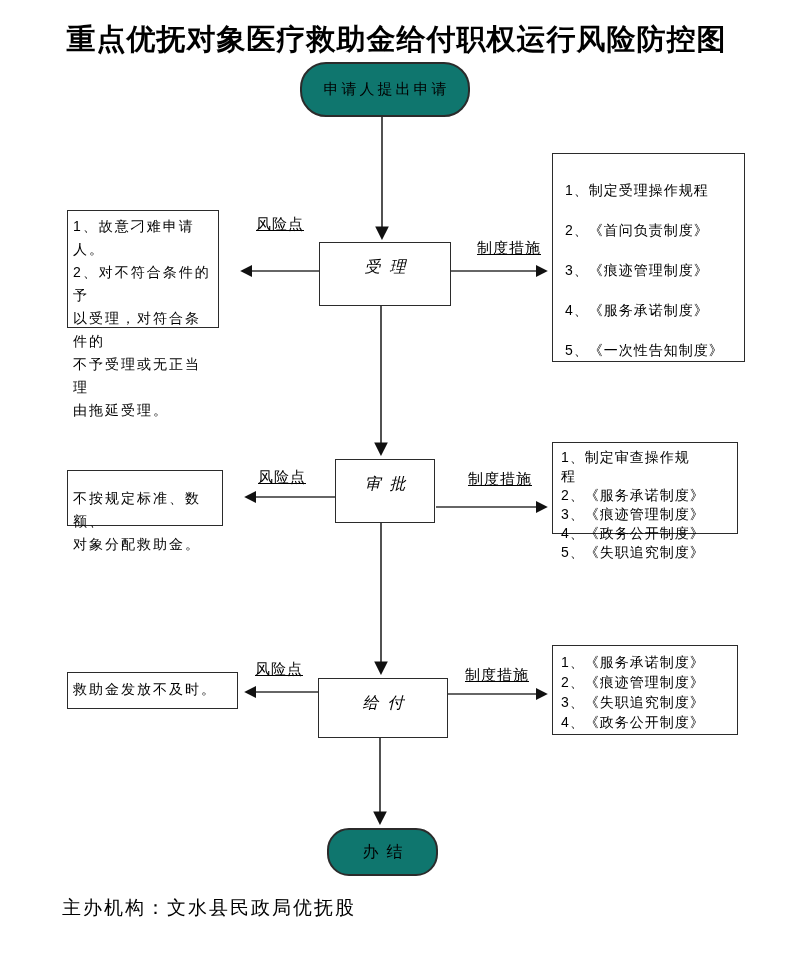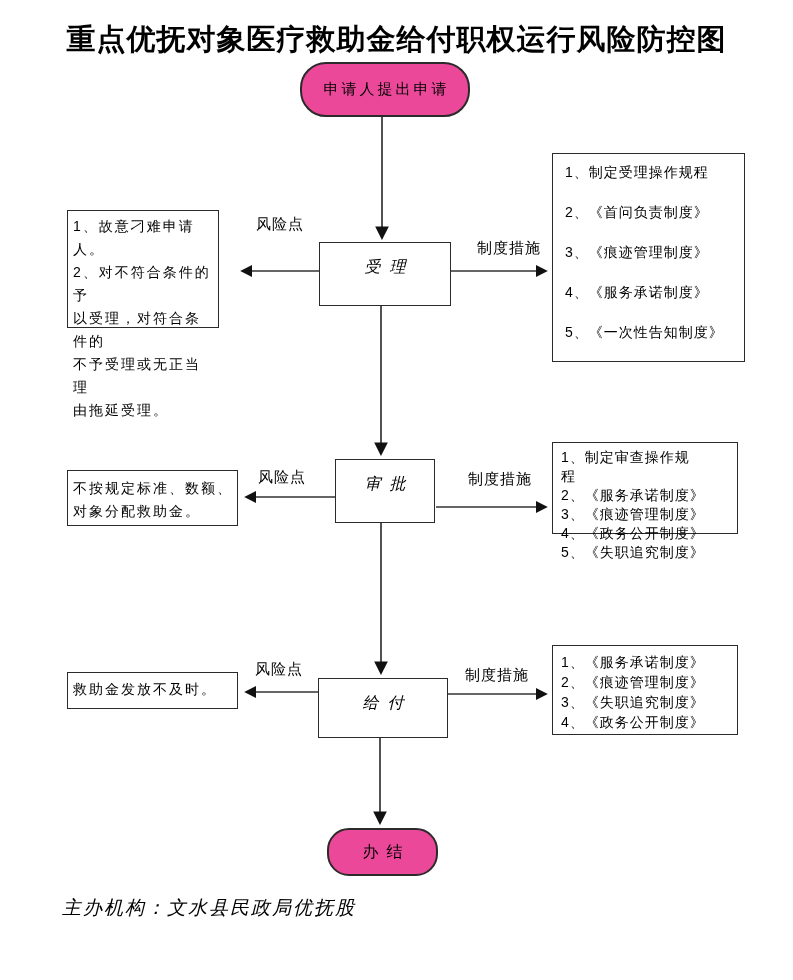--- a/index.html
+++ b/index.html
@@ -1,54 +1,54 @@
 <!DOCTYPE html>
 <html><head>
 <meta charset="utf-8">
 <style>
   html,body{margin:0;padding:0;background:#fff;}
   body{font-family:"Liberation Sans",sans-serif;color:#000;}
   .canvas{position:relative;width:793px;height:980px;background:#fff;overflow:hidden;}
   .arrows{position:absolute;left:0;top:0;width:793px;height:980px;pointer-events:none;}
   .title{position:absolute;left:0;top:20px;width:793px;margin:0;text-align:center;
          font-size:29px;font-weight:bold;letter-spacing:1px;}
-  .terminal{position:absolute;border:2px solid #2b2b2b;border-radius:26px;background:#ec4899;
+  .terminal{position:absolute;border:2px solid #2b2b2b;border-radius:26px;background:#0f766e;
             display:flex;align-items:center;justify-content:center;
             font-size:15px;letter-spacing:3px;text-indent:3px;}
   .start{left:300px;top:62px;width:166px;height:51px;}
   .end{left:327px;top:828px;width:107px;height:44px;border-radius:22px;font-size:16px;letter-spacing:8px;text-indent:8px;}
   .step{position:absolute;border:1.5px solid #2b2b2b;background:#fff;
         display:flex;align-items:flex-start;justify-content:center;
         font-size:16px;letter-spacing:9px;text-indent:9px;padding-top:14px;box-sizing:border-box;font-style:italic;}
   .step1{left:319px;top:242px;width:132px;height:64px;}
   .step2{left:335px;top:459px;width:100px;height:64px;}
   .step3{left:318px;top:678px;width:130px;height:60px;}
   .sidebox{position:absolute;border:1.5px solid #2b2b2b;background:#fff;box-sizing:border-box;}
   .risk{font-size:14px;letter-spacing:2px;line-height:23px;white-space:pre-line;padding:4px 3px 2px 5px;}
   .risk1{left:67px;top:210px;width:152px;height:118px;}
-  .risk2{left:67px;top:470px;width:171px;height:56px;padding-top:6px;}
+  .risk2{left:67px;top:470px;width:156px;height:56px;padding-top:16px;}
   .risk3{left:67px;top:672px;width:171px;height:37px;padding-top:5px;}
   .measure{font-size:14px;letter-spacing:1px;}
   .measure ul{list-style:none;margin:0;padding:0;}
   .measure li{white-space:pre-line;}
-  .measure1{left:552px;top:153px;width:193px;height:209px;padding:8px 4px 0 12px;}
+  .measure1{left:552px;top:153px;width:193px;height:209px;padding:26px 4px 0 12px;}
   .measure1 li{line-height:21px;margin-bottom:19px;}
   .measure2{left:552px;top:442px;width:186px;height:92px;padding:5px 4px 0 8px;}
   .measure2 li{line-height:19px;}
   .measure3{left:552px;top:645px;width:186px;height:90px;padding:6px 4px 0 8px;}
   .measure3 li{line-height:20px;}
-  .arrow-label{position:absolute;font-size:15px;letter-spacing:1px;background:#fff;}
+  .arrow-label{position:absolute;font-size:15px;letter-spacing:1px;background:#fff;text-decoration:underline;}
   .lbl-risk1{left:256px;top:215px;}
   .lbl-measure1{left:477px;top:239px;}
   .lbl-risk2{left:258px;top:468px;}
   .lbl-measure2{left:468px;top:470px;}
   .lbl-risk3{left:255px;top:660px;}
   .lbl-measure3{left:465px;top:666px;}
   .footer-line{position:absolute;left:62px;font-size:19px;letter-spacing:2px;}
-  .footer1{top:895px;font-style:italic;}
+  .footer1{top:895px;}
   .footer2{top:937px;}
 </style>
 </head>
 <body>
 
 <div class="canvas">
 
   <svg class="arrows" viewBox="0 0 793 980" xmlns="http://www.w3.org/2000/svg">
     <defs>
       <marker id="ah" viewBox="0 0 10 10" refX="8.5" refY="5" markerWidth="8" markerHeight="8" orient="auto-start-reverse">

